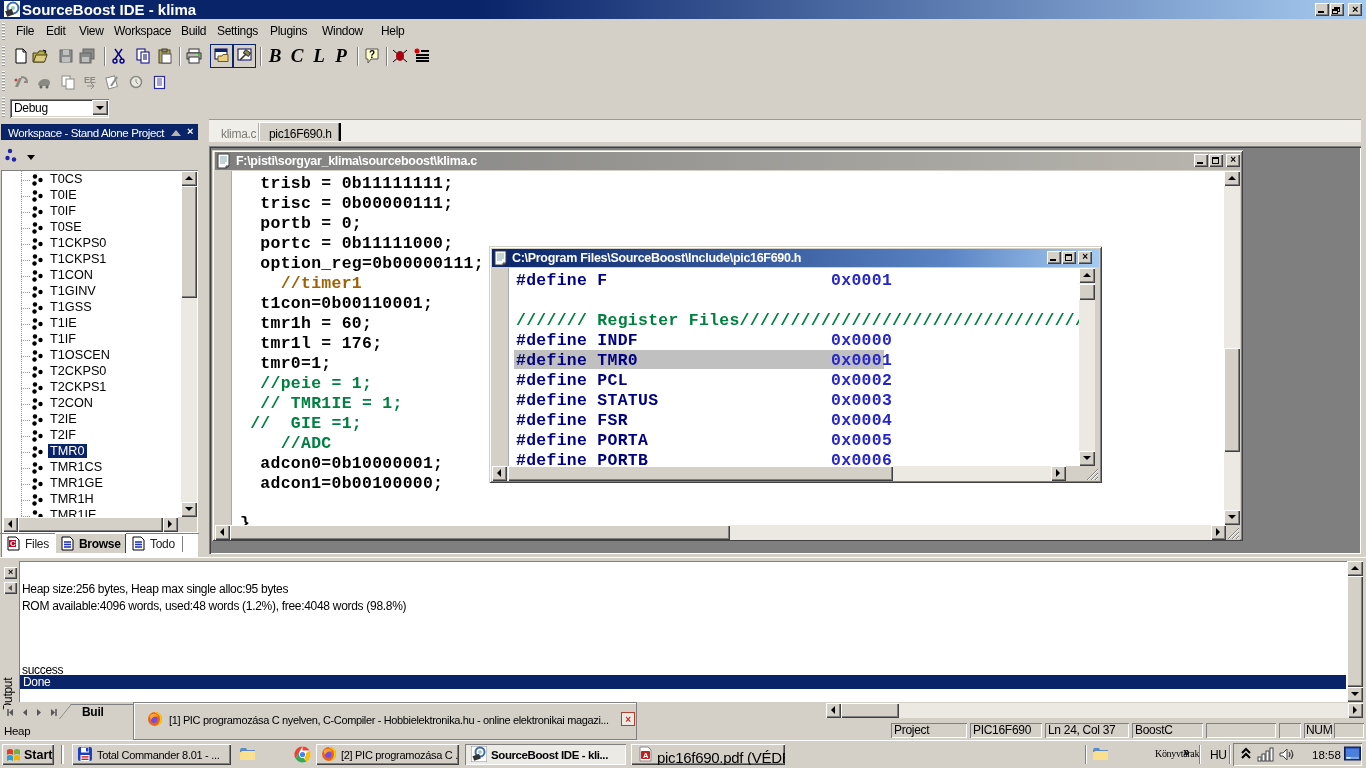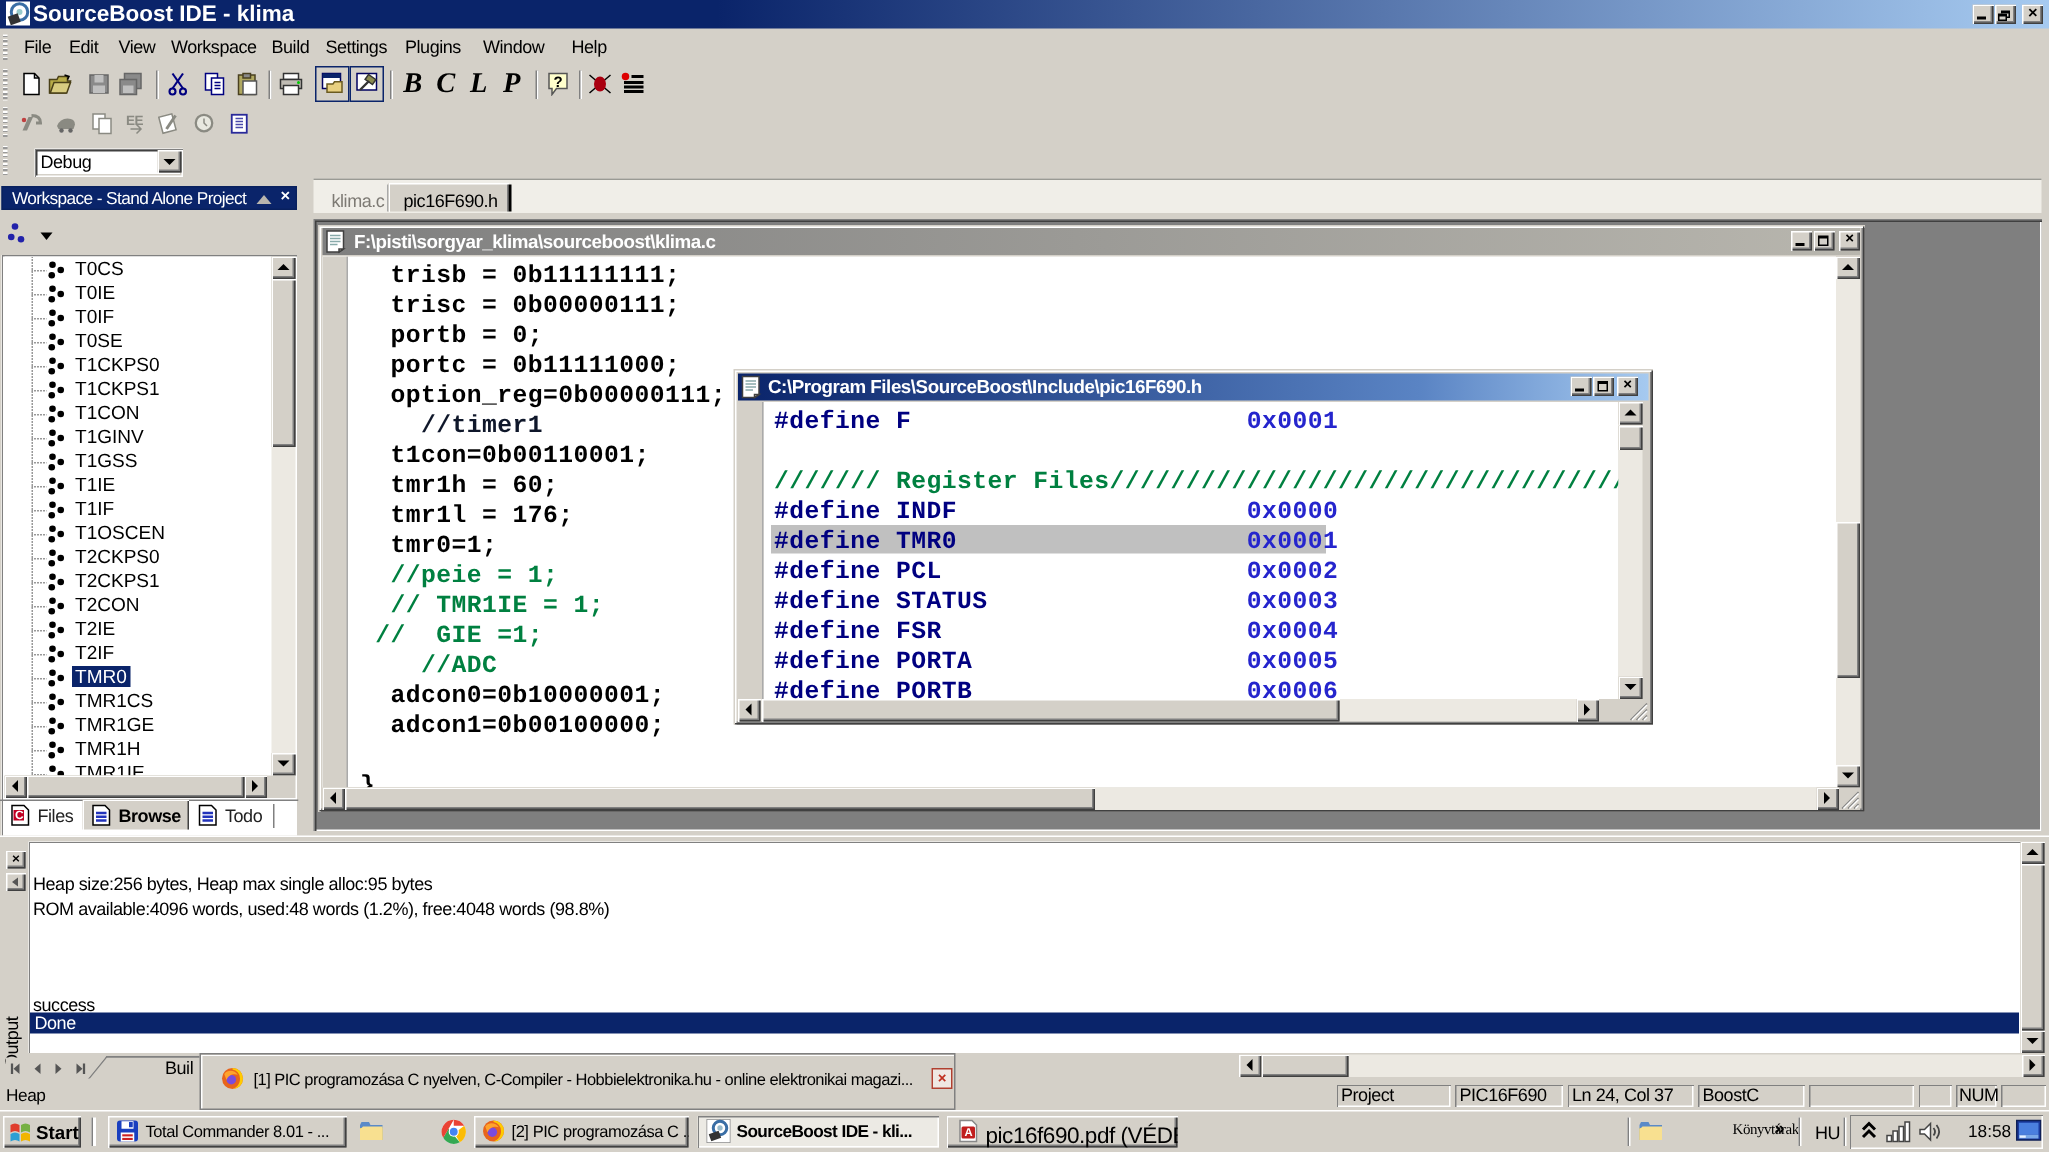--- a/index.html
+++ b/index.html
@@ -1,21 +1,21 @@
 <!DOCTYPE html>
 <html><head>
 <meta charset="utf-8">
 <style>
 * { margin:0; padding:0; box-sizing:border-box; }
 html,body { width:1366px; height:768px; overflow:hidden; }
 body { background:#d4d0c8; font-family:"Liberation Sans", sans-serif; font-size:12px; letter-spacing:-0.3px; color:#000; position:relative; white-space:nowrap; }
 .abs { position:absolute; }
 .r1 { overflow:hidden; box-shadow: inset 1px 1px 0 #fff, inset -1px -1px 0 #404040, inset -2px -2px 0 #808080; }
 .s1 { box-shadow: inset 1px 1px 0 #808080, inset -1px -1px 0 #fff; }
-.sunkwhite { background:#fff; box-shadow: inset 1px 1px 0 #808080, inset -1px -1px 0 #fff, inset 2px 2px 0 #404040, inset -2px -2px 0 #d4d0c8; margin-left: 13px; }
+.sunkwhite { background:#fff; box-shadow: inset 1px 1px 0 #808080, inset -1px -1px 0 #fff, inset 2px 2px 0 #404040, inset -2px -2px 0 #d4d0c8; }
 .mono { font-family:"Liberation Mono", monospace; font-weight:bold; font-size:16.45px; line-height:20px; white-space:pre; letter-spacing:0.3px; }
 .grip { width:3px; background:repeating-linear-gradient(180deg,#fff 0 1px,#999 1px 2px,transparent 2px 3px); }
 .tri { width:0; height:0; }
 .sb { background:#d4d0c8; box-shadow: inset 1px 1px 0 #fff, inset -1px -1px 0 #404040, inset -2px -2px 0 #808080; }
 </style>
 </head>
 <body>
 
 <div class="abs" style="left:0;top:0;width:1366px;height:19px;background:linear-gradient(90deg,#0a246a 0%,#0a246a 35%,#a6caf0 100%);">
   <div class="abs" style="left:4px;top:1px;width:16px;height:16px;background:#fff;">
@@ -462,21 +462,21 @@
     <div class="abs sb" style="left:1011px;top:2px;width:14px;height:13px;font-size:10px;font-weight:bold;text-align:center;line-height:12px;">×</div>
   </div>
 
   <div class="abs" style="left:3px;top:21px;width:1009px;height:354px;background:#fff;overflow:hidden;">
     <div class="abs" style="left:0;top:0;width:17px;height:354px;background:#d4d0c8;border-right:1px solid #aaa;"></div>
     <div class="abs mono" style="left:25px;top:3px;" id="code1">  trisb = 0b11111111;
   trisc = 0b00000111;
   portb = 0;
   portc = 0b11111000;
   option_reg=0b00000111;
-    <span style="color:#0f172a">//timer1</span>
+    <span style="color:#a16207">//timer1</span>
   t1con=0b00110001;
   tmr1h = 60;
   tmr1l = 176;
   tmr0=1;
   <span style="color:#008040">//peie = 1;</span>
   <span style="color:#008040">// TMR1IE = 1;</span>
  <span style="color:#008040">//  GIE =1;</span>
     <span style="color:#008040">//ADC</span>
   adcon0=0b10000001;
   adcon1=0b00100000;
@@ -629,21 +629,21 @@
           <path d="M9 4 l-4 3.5 4 3.5 z" fill="#555"></path>
         </svg></div>
       <div class="abs" style="left: 30px; top: 1px; width: 14px; height: 15px; background: rgb(212, 208, 200);"><svg width="14" height="15">
           <path d="M5 4 l4 3.5 -4 3.5 z" fill="#555"></path>
         </svg></div>
       <div class="abs" style="left: 44px; top: 1px; width: 14px; height: 15px; background: rgb(212, 208, 200);"><svg width="14" height="15">
           <path d="M5 4 l4 3.5 -4 3.5 z" fill="#555"></path>
           <line x1="10" y1="4" x2="10" y2="11" stroke="#555" stroke-width="1.5"></line>
         </svg></div>
       <div class="abs" style="left: 56px; top: 0px; width: 84px; height: 16px; background: rgb(212, 208, 200); clip-path: polygon(13px 0px, 100% 0px, 100% 100%, 0px 100%); box-shadow: rgb(128, 128, 128) 1px 1px 0px inset;">
-        <div class="abs" style="left:24px;top:1px;font-weight:normal;margin-left:28px;">Buil</div>
+        <div class="abs" style="left:24px;top:1px;font-weight:bold;">Buil</div>
         <svg class="abs" style="left:0;top:0;" width="84" height="16">
           <line x1="0.5" y1="16" x2="13.5" y2="0" stroke="#808080"></line>
           <line x1="13" y1="0.5" x2="84" y2="0.5" stroke="#808080"></line>
         </svg>
       </div>
     </div>
 
   <div class="abs" style="left:826px;top:145px;width:537px;height:16px;" id="out-hsb">
       <div class="abs" style="left: 0px; top: 0px; width: 537px; height: 15px; background: rgb(236, 233, 226);"></div>
       <div class="abs" style="left: 0px; top: 0px; width: 15px; height: 15px; background: rgb(212, 208, 200); box-shadow: rgb(255, 255, 255) 1px 1px 0px inset, rgb(64, 64, 64) -1px -1px 0px inset, rgb(128, 128, 128) -2px -2px 0px inset;">

